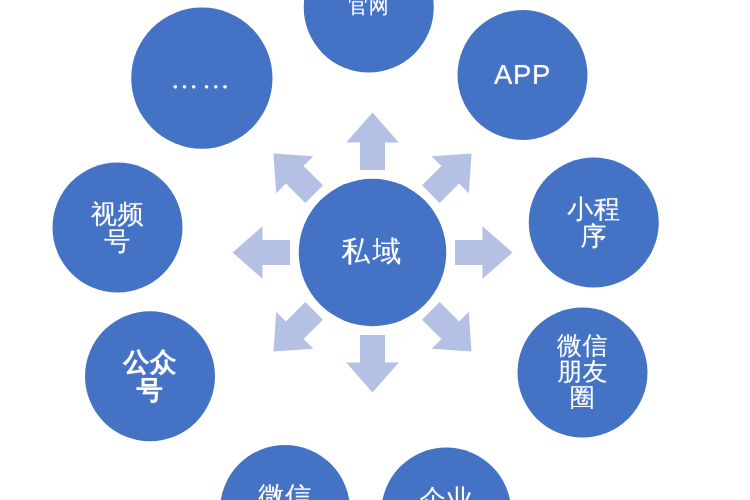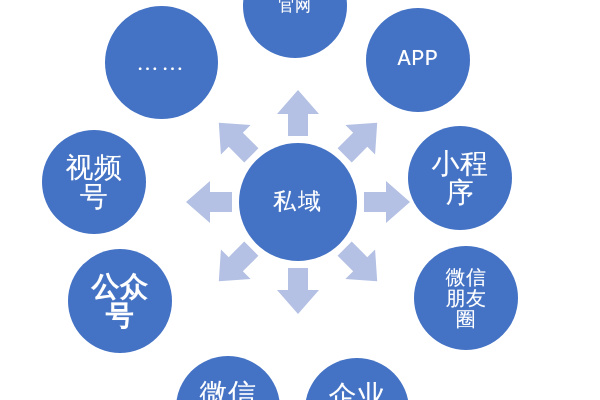--- a/index.html
+++ b/index.html
@@ -49,24 +49,24 @@
   }
   #hub {
     width: 118px;
     height: 118px;
     left: 239px;
     top: 143px;
     font-size: 23px;
     text-align: center;
   }
   #hub .label { letter-spacing: 2px; }
-  .spoke { font-size: 28px; }
+  .spoke { font-size: 21px; }
   #node-guanwang   { width: 104px; height: 104px; left: 243px; top: -46px; }
-  #node-app        { width: 104px; height: 104px; left: 366px; top: 8px;  font-size: 22px; font-family: Liberation Mono, monospace; }
-  #node-xiaochengxu{ width: 104px; height: 104px; left: 408px; top: 126px; }
+  #node-app        { width: 104px; height: 104px; left: 366px; top: 8px;  font-size: 22px; font-family: Liberation Sans, sans-serif; }
+  #node-xiaochengxu{ width: 104px; height: 104px; left: 423px; top: 126px; }
   #node-pengyouquan{ width: 104px; height: 104px; left: 414px; top: 246px; font-size: 20px; }
   #node-qiyeweixin { width: 104px; height: 104px; left: 305px; top: 358px; }
   #node-weixinqun  { width: 104px; height: 104px; left: 176px; top: 356px; }
   #node-gongzhong  { width: 104px; height: 104px; left: 68px;  top: 249px; font-weight: bold; }
   #node-shipin     { width: 104px; height: 104px; left: 42px;  top: 130px; }
   #node-ellipsis   { width: 113px; height: 113px; left: 105px; top: 6px; font-size: 22px; letter-spacing: 3px; }
 </style>
 </head>
 <body>
 

